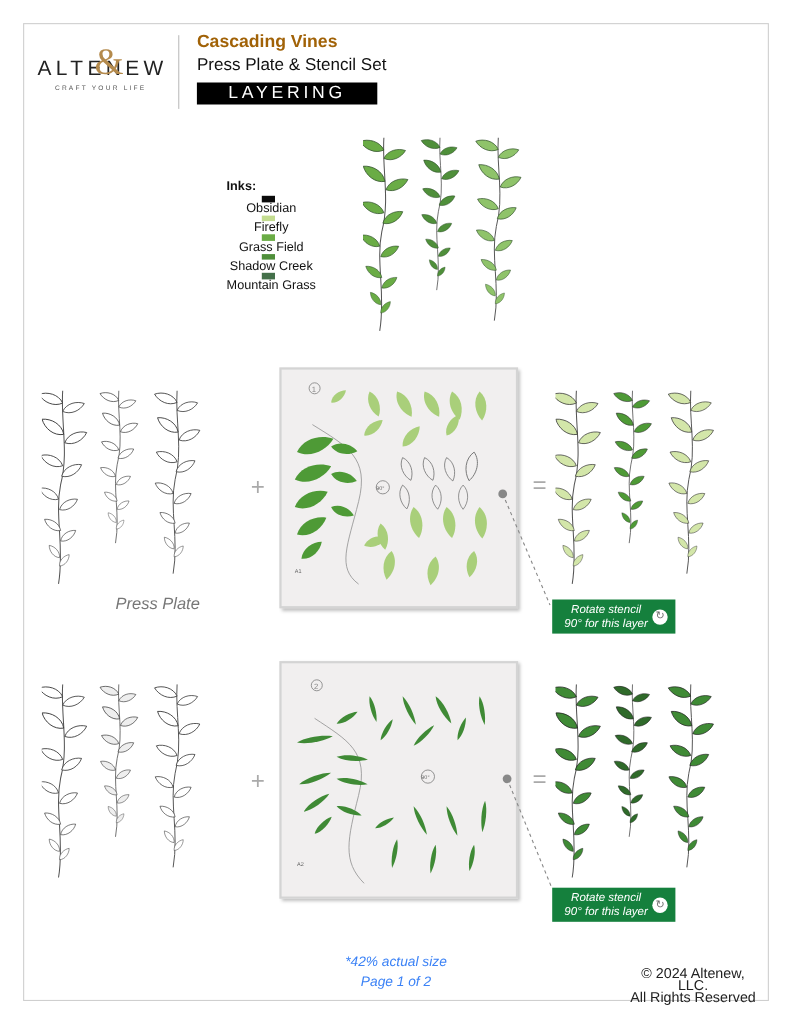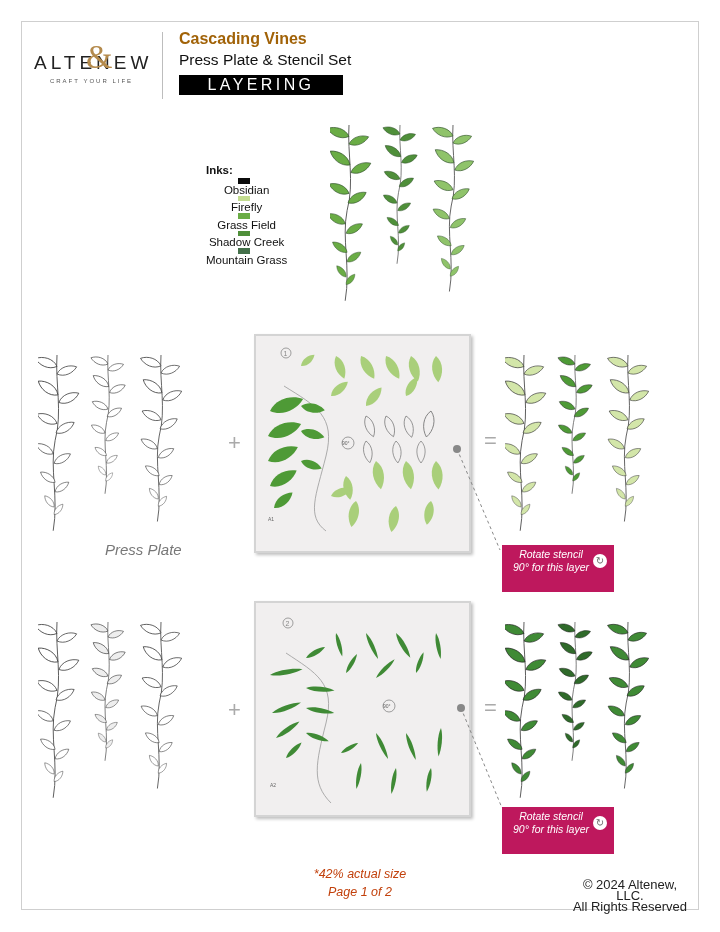--- a/index.html
+++ b/index.html
@@ -14,24 +14,24 @@
   .subtitle{position:absolute;left:179px;top:51px;font-size:15.5px;color:#111;}
   .guide{position:absolute;left:179px;top:75px;width:164px;height:20px;background:#000;color:#fff;font-size:16px;letter-spacing:3.4px;line-height:20px;text-align:center;}
   .inks{position:absolute;left:206px;top:164px;font-size:11.5px;}
   .inks-title{font-weight:bold;margin-bottom:2px;}
   .ink{display:flex;align-items:center;height:17.6px;flex-direction:column;}
   .swatch{width:12px;height:12px;margin-right:6px;}
   .art{position:absolute;}
   .stencil{position:absolute;background:#f1efef;border:2px solid #d4d4d4;box-shadow:2px 2px 3px rgba(0,0,0,.25);box-sizing:border-box;}
   .op{position:absolute;font-size:22px;color:#aaa;}
   .caption{position:absolute;font-size:15px;font-style:italic;color:#777;}
-  .rotate{position:absolute;width:112px;height:47px;background:#be185d;color:#fff;font-style:italic;font-size:10.5px;line-height:13px;box-sizing:border-box;padding:3px 0 0 4px;text-align:center;}
+  .rotate{position:absolute;width:112px;height:31px;background:#15803d;color:#fff;font-style:italic;font-size:10.5px;line-height:13px;box-sizing:border-box;padding:3px 0 0 4px;text-align:center;}
   .rotate-text{width:90px;}
   .rotate-icon{position:absolute;right:7px;top:9px;width:14px;height:14px;border-radius:50%;background:#fff;color:#6e6e6e;font-size:10px;line-height:14px;text-align:center;font-style:normal;}
-  .footer-note{position:absolute;left:260px;top:865px;width:200px;text-align:center;font-size:12.5px;font-style:italic;color:#c2410c;line-height:18px;}
+  .footer-note{position:absolute;left:260px;top:865px;width:200px;text-align:center;font-size:12.5px;font-style:italic;color:#3b82f6;line-height:18px;}
   .copyright{position:absolute;left:570px;top:879px;width:120px;text-align:center;font-size:13px;color:#222;line-height:11px;}
 </style>
 </head>
 <body>
 
 <div class="page"></div>
 
 <div class="logo">
   <div class="logo-word">ALTENEW</div>
   <span class="logo-amp">&amp;</span>

